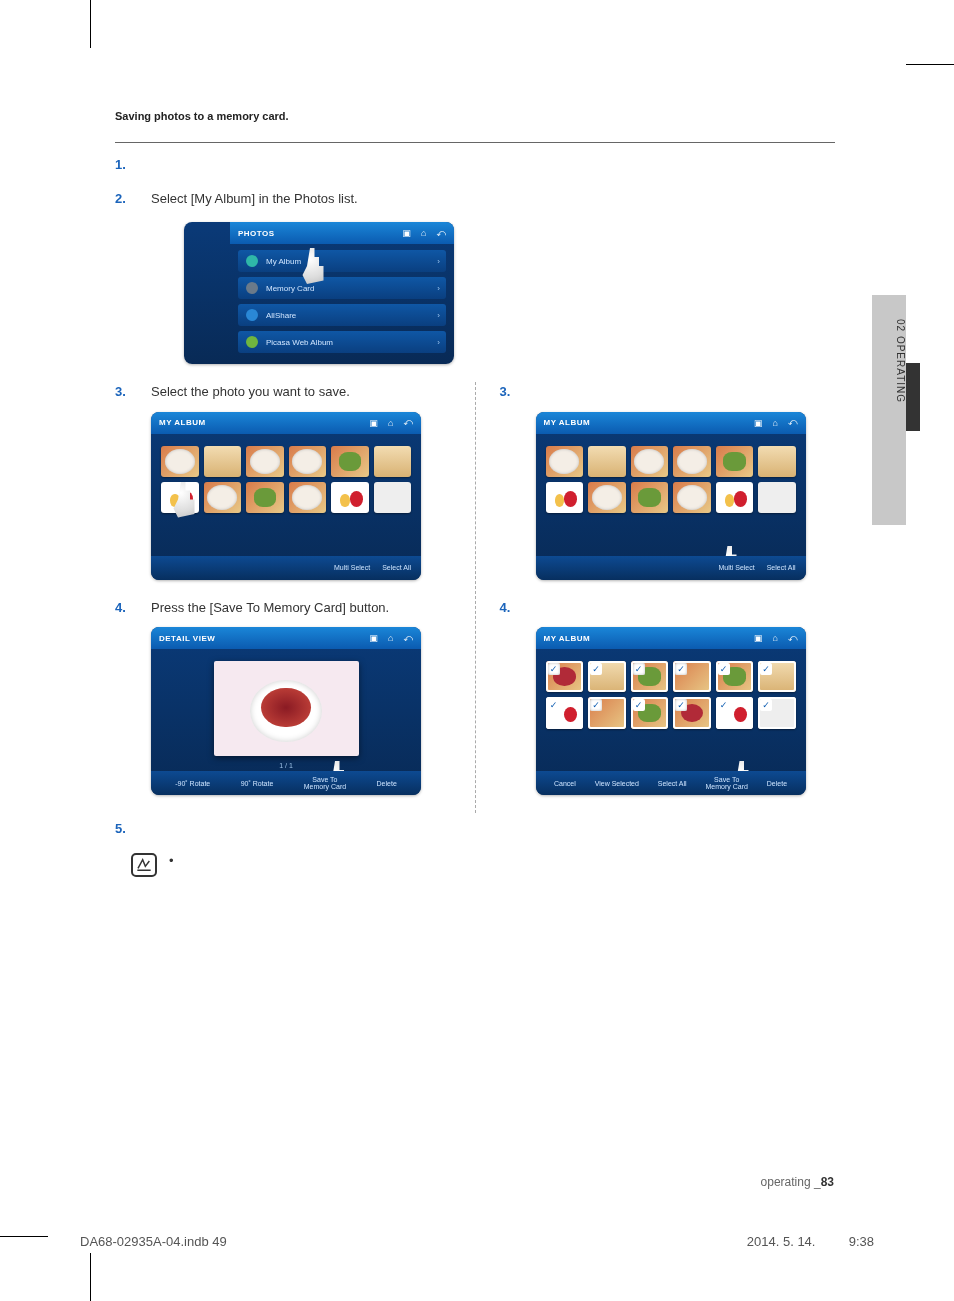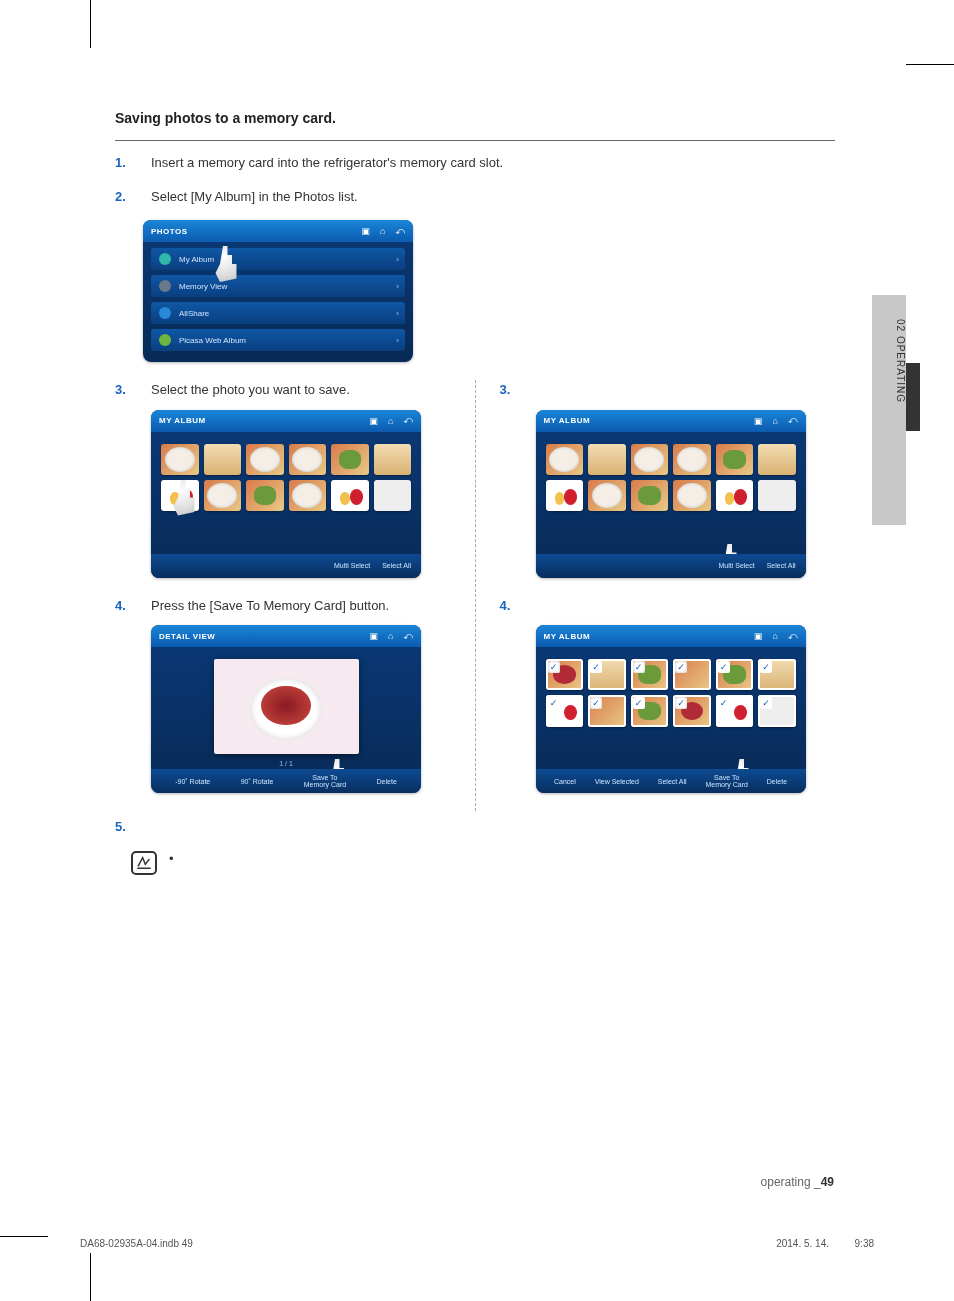--- a/index.html
+++ b/index.html
@@ -2,21 +2,21 @@
 <html><head>
 <meta charset="utf-8">
 <style>
   * { margin: 0; padding: 0; box-sizing: border-box; }
   body { font-family: Arial, Helvetica, sans-serif; background: #fff; width: 954px; height: 1301px; position: relative; color: #333; }
   .page { position: absolute; left: 115px; top: 110px; width: 720px; }
   .crop-marks .tm { position: absolute; left: 90px; top: 0; width: 1px; height: 48px; background: #000; }
   .crop-marks .tr { position: absolute; right: 0; top: 64px; width: 48px; height: 1px; background: #000; }
   .crop-marks .bl { position: absolute; left: 0; bottom: 64px; width: 48px; height: 1px; background: #000; }
   .crop-marks .bm { position: absolute; left: 90px; bottom: 0; width: 1px; height: 48px; background: #000; }
-  h2.section-title { font-size: 14px; font-weight: bold; color: #222; border-bottom: 1px solid #666; padding-bottom: 14px; margin-bottom: 12px; }
+  h2.section-title { font-size: 11px; font-weight: bold; color: #222; border-bottom: 1px solid #666; padding-bottom: 20px; margin-bottom: 12px; }
   ol.steps { list-style: none; }
   ol.steps > li { display: flex; gap: 16px; margin-bottom: 14px; font-size: 13px; line-height: 1.5; }
   .step-num { font-weight: bold; color: #1b64bb; min-width: 20px; }
   .cols { display: flex; gap: 24px; margin-top: 10px; }
   .col { flex: 1; }
   .col .step { display: flex; gap: 16px; font-size: 13px; margin-bottom: 10px; line-height: 1.5; }
   .col .step .step-num { color: #1b64bb; font-weight: bold; min-width: 20px; }
   .divider-v { border-left: 1px dashed #aaa; }
   .screenshot { width: 270px; border-radius: 8px; overflow: hidden; margin: 6px 0 18px 36px; box-shadow: 0 1px 3px rgba(0,0,0,0.3); background: linear-gradient(#0a3a78,#082a56); position: relative; }
   .ss-header { background: linear-gradient(#1a86d8,#0b5bb0); height: 22px; display: flex; align-items: center; padding: 0 8px; justify-content: space-between; }
@@ -56,21 +56,21 @@
   .page-ind { text-align:center; color:#9ec3e8; font-size:7px; margin-top:2px;}
   .note-row { display: flex; align-items: flex-start; gap: 12px; margin-top: 8px; margin-left: 16px; font-size: 13px; }
   .note-icon { width: 26px; height: 24px; border: 2px solid #333; border-radius: 5px; display:flex; align-items:center; justify-content:center; flex-shrink:0; }
   .note-icon svg { width: 16px; height: 16px; }
   .side-tab { position: absolute; right: 48px; top: 295px; width: 34px; display: flex; flex-direction: column; }
   .side-tab .dark { background: #333; height: 68px;}
   .side-tab .gray { background: #c8c8c8; height: 230px;}
   .side-tab .label { position: absolute; top: 6px; left: 0; right: 0; text-align: center; writing-mode: vertical-rl; font-size: 10px; letter-spacing: 1px; color: #333; height: 120px; font-weight: 500;}
   .footer-right { position: absolute; right: 120px; bottom: 112px; font-size: 12px; color: #666; }
   .footer-right b { color: #333; }
-  .footer-meta { position: absolute; left: 80px; right: 80px; bottom: 52px; display: flex; justify-content: space-between; font-size: 10px; color: #555; }
+  .footer-meta { position: absolute; left: 80px; right: 80px; bottom: 52px; display: flex; justify-content: space-between; font-size: 13px; color: #555; }
 </style>
 </head>
 <body>
 
 <div class="crop-marks">
   <div class="tm"></div>
     <div class="tr"></div>
     <div class="bl"></div>
     <div class="bm"></div>
 </div>
@@ -80,46 +80,45 @@
   <div class="dark" style="position:absolute;top:68px;right:-14px;width:14px;"></div>
   <div class="label">02  OPERATING</div>
 </div>
 
 <div class="page">
   <h2 class="section-title">Saving photos to a memory card.</h2>
 
   <ol class="steps">
     <li>
       <span class="step-num">1.</span>
-      <span>Insert a memory card into the refrigerator's memory card slot.</span>
     </li>
     <li>
       <span class="step-num">2.</span>
       <span>Select [My Album] in the Photos list.</span>
     </li>
   </ol>
 
-  <div class="screenshot" style="margin-left:28px;">
+  <div class="screenshot" style="margin-left:69px;padding-left:46px;">
     <div class="ss-header">
       <span class="ss-title">PHOTOS</span>
       <div class="ss-icons">
         <span>▣</span>
         <span>⌂</span>
         <span>⤺</span>
       </div>
     </div>
     <div class="ss-body" style="position:relative;">
       <div class="list-row">
         <span class="ri-icon ri-teal"></span>
         <span class="ri-label">My Album</span>
         <span class="ri-chevron">›</span>
       </div>
       <div class="list-row">
         <span class="ri-icon ri-gray"></span>
-        <span class="ri-label">Memory View</span>
+        <span class="ri-label">Memory Card</span>
         <span class="ri-chevron">›</span>
       </div>
       <div class="list-row">
         <span class="ri-icon ri-blue"></span>
         <span class="ri-label">AllShare</span>
         <span class="ri-chevron">›</span>
       </div>
       <div class="list-row">
         <span class="ri-icon ri-green"></span>
         <span class="ri-label">Picasa Web Album</span>
@@ -283,19 +282,19 @@
     <div class="note-icon">
       <svg viewBox="0 0 24 24">
           <path fill="none" stroke="#333" stroke-width="2.2" d="M3 17 L10 4 L14 14 L20 6 M2 20 L22 20"></path>
         </svg>
     </div>
     <span style="min-width:10px;">•</span>
   </div>
 </div>
 
 <div class="footer-right">
-  <span>operating _</span><b>49</b>
+  <span>operating _</span><b>83</b>
 </div>
 
 <div class="footer-meta">
   <span>DA68-02935A-04.indb   49</span>
   <span>2014. 5. 14.      9:38</span>
 </div>
 
 </body></html>

